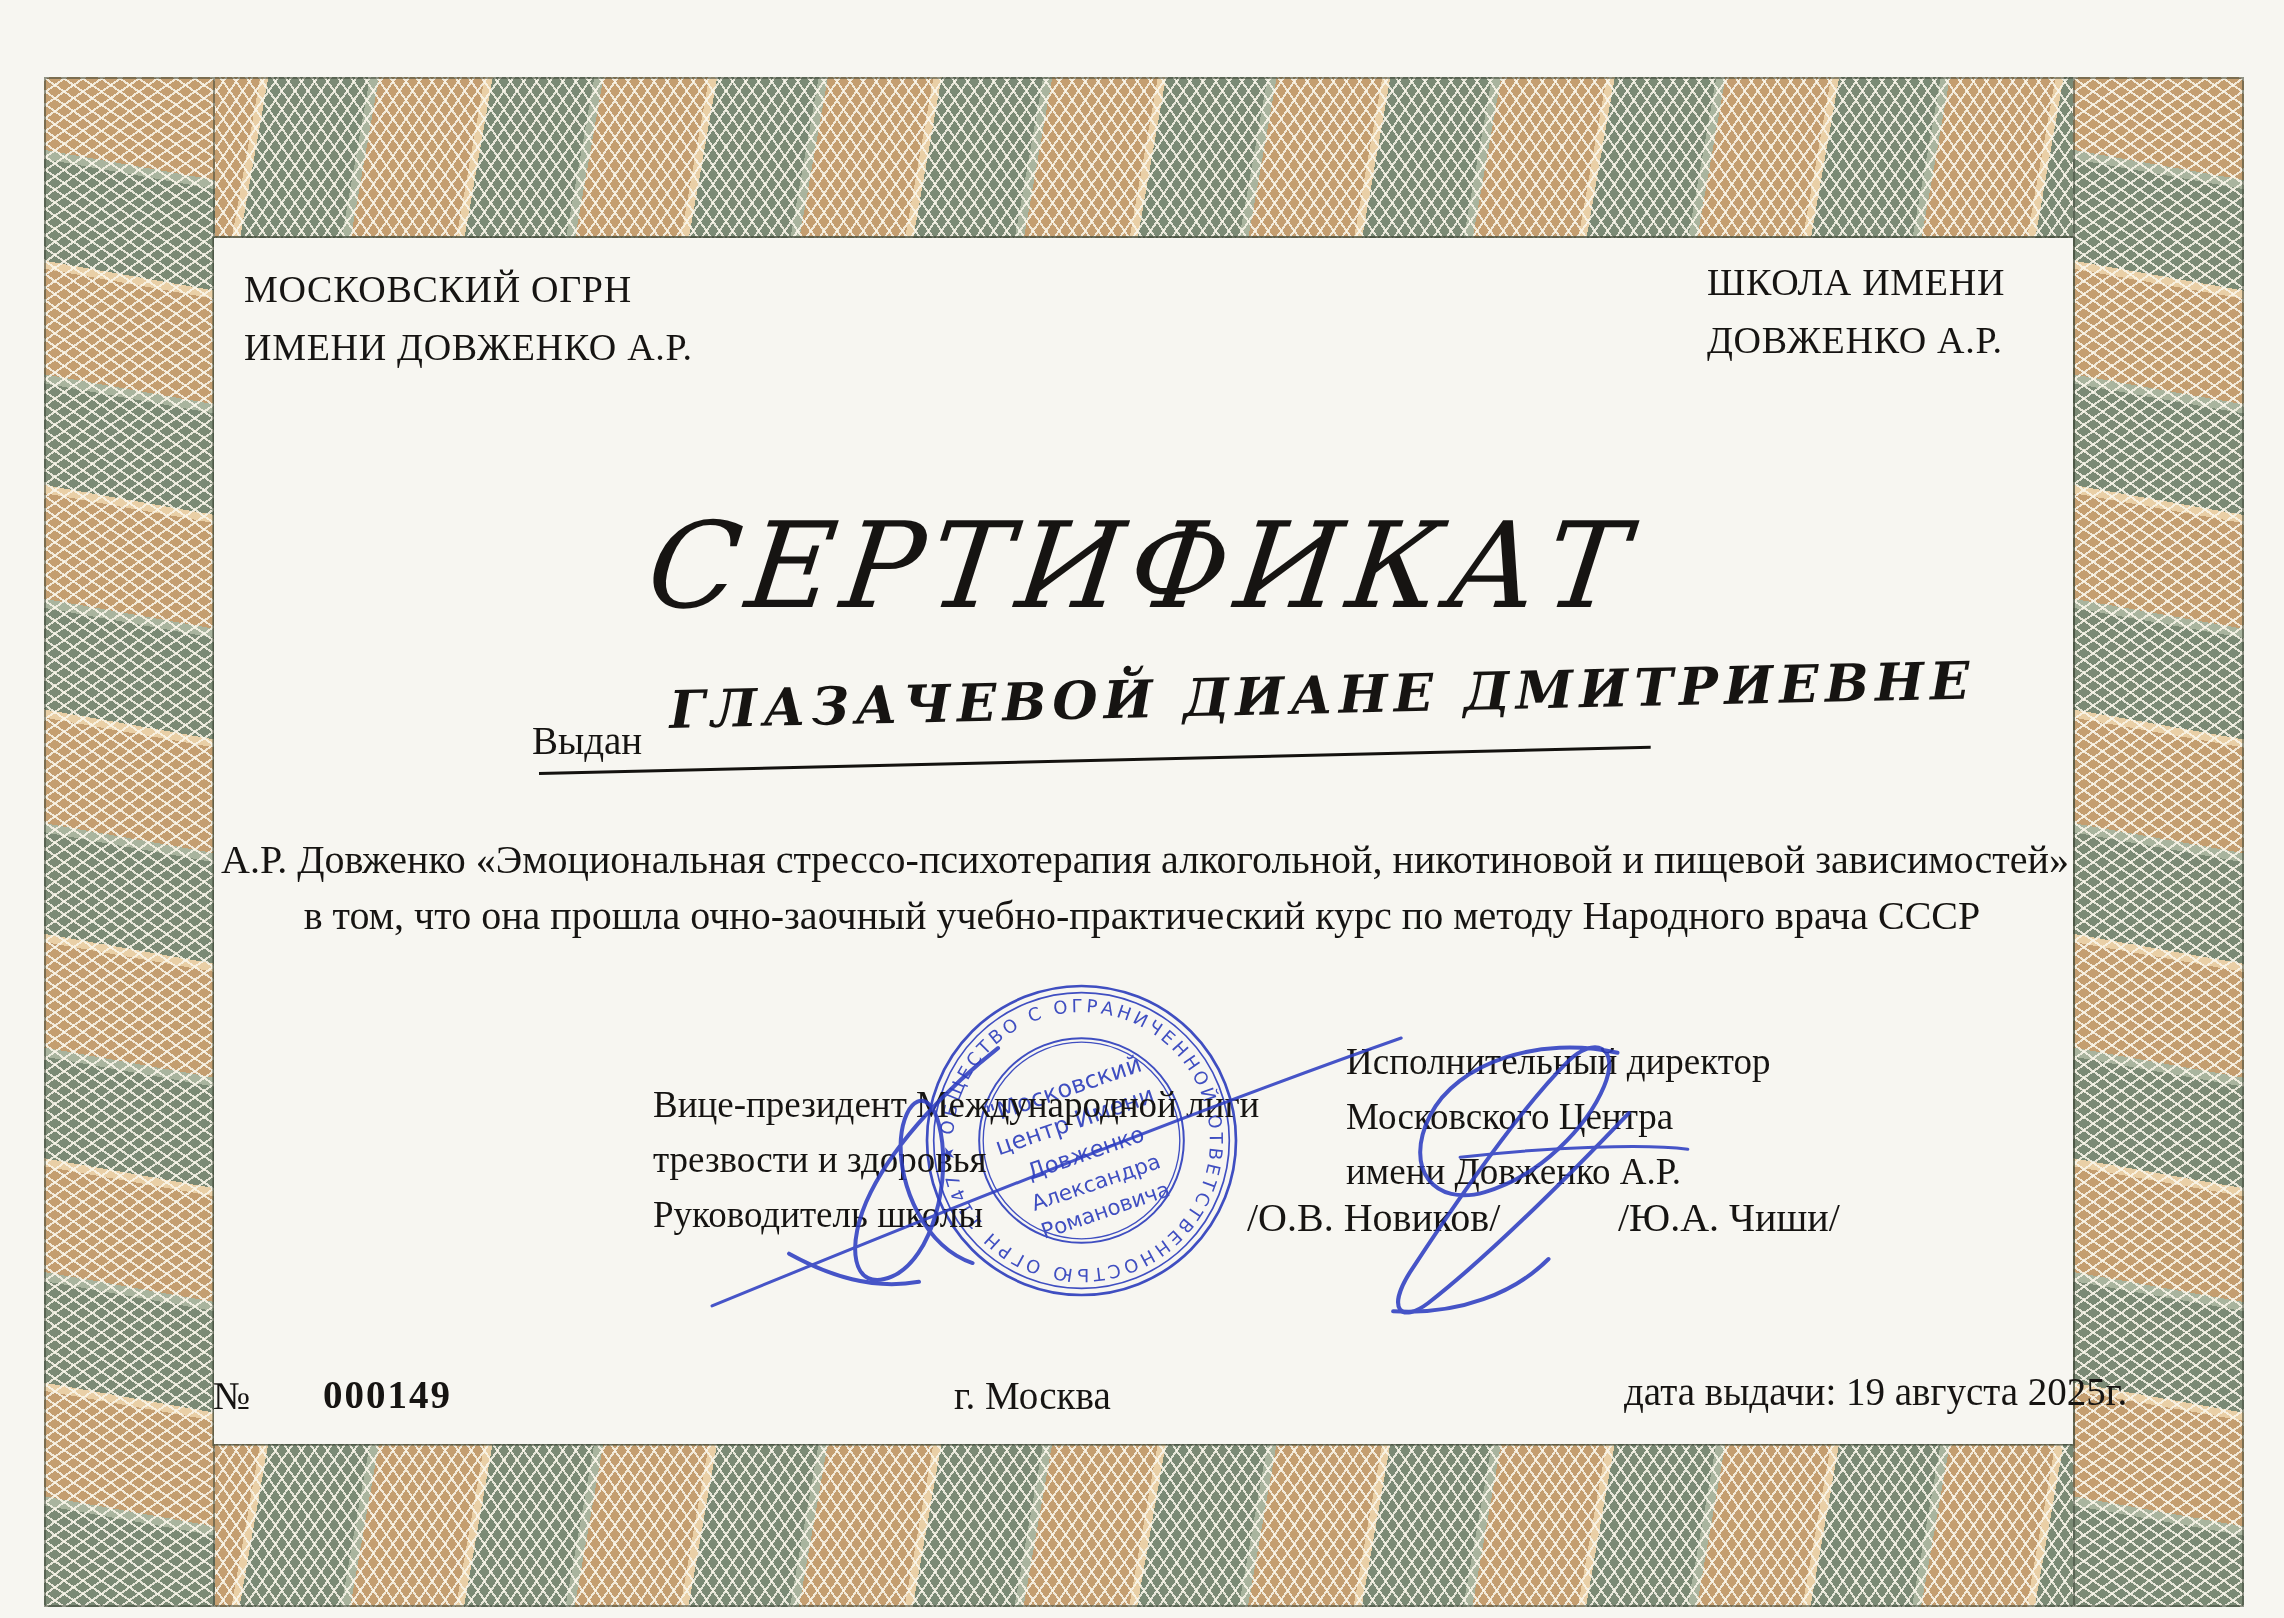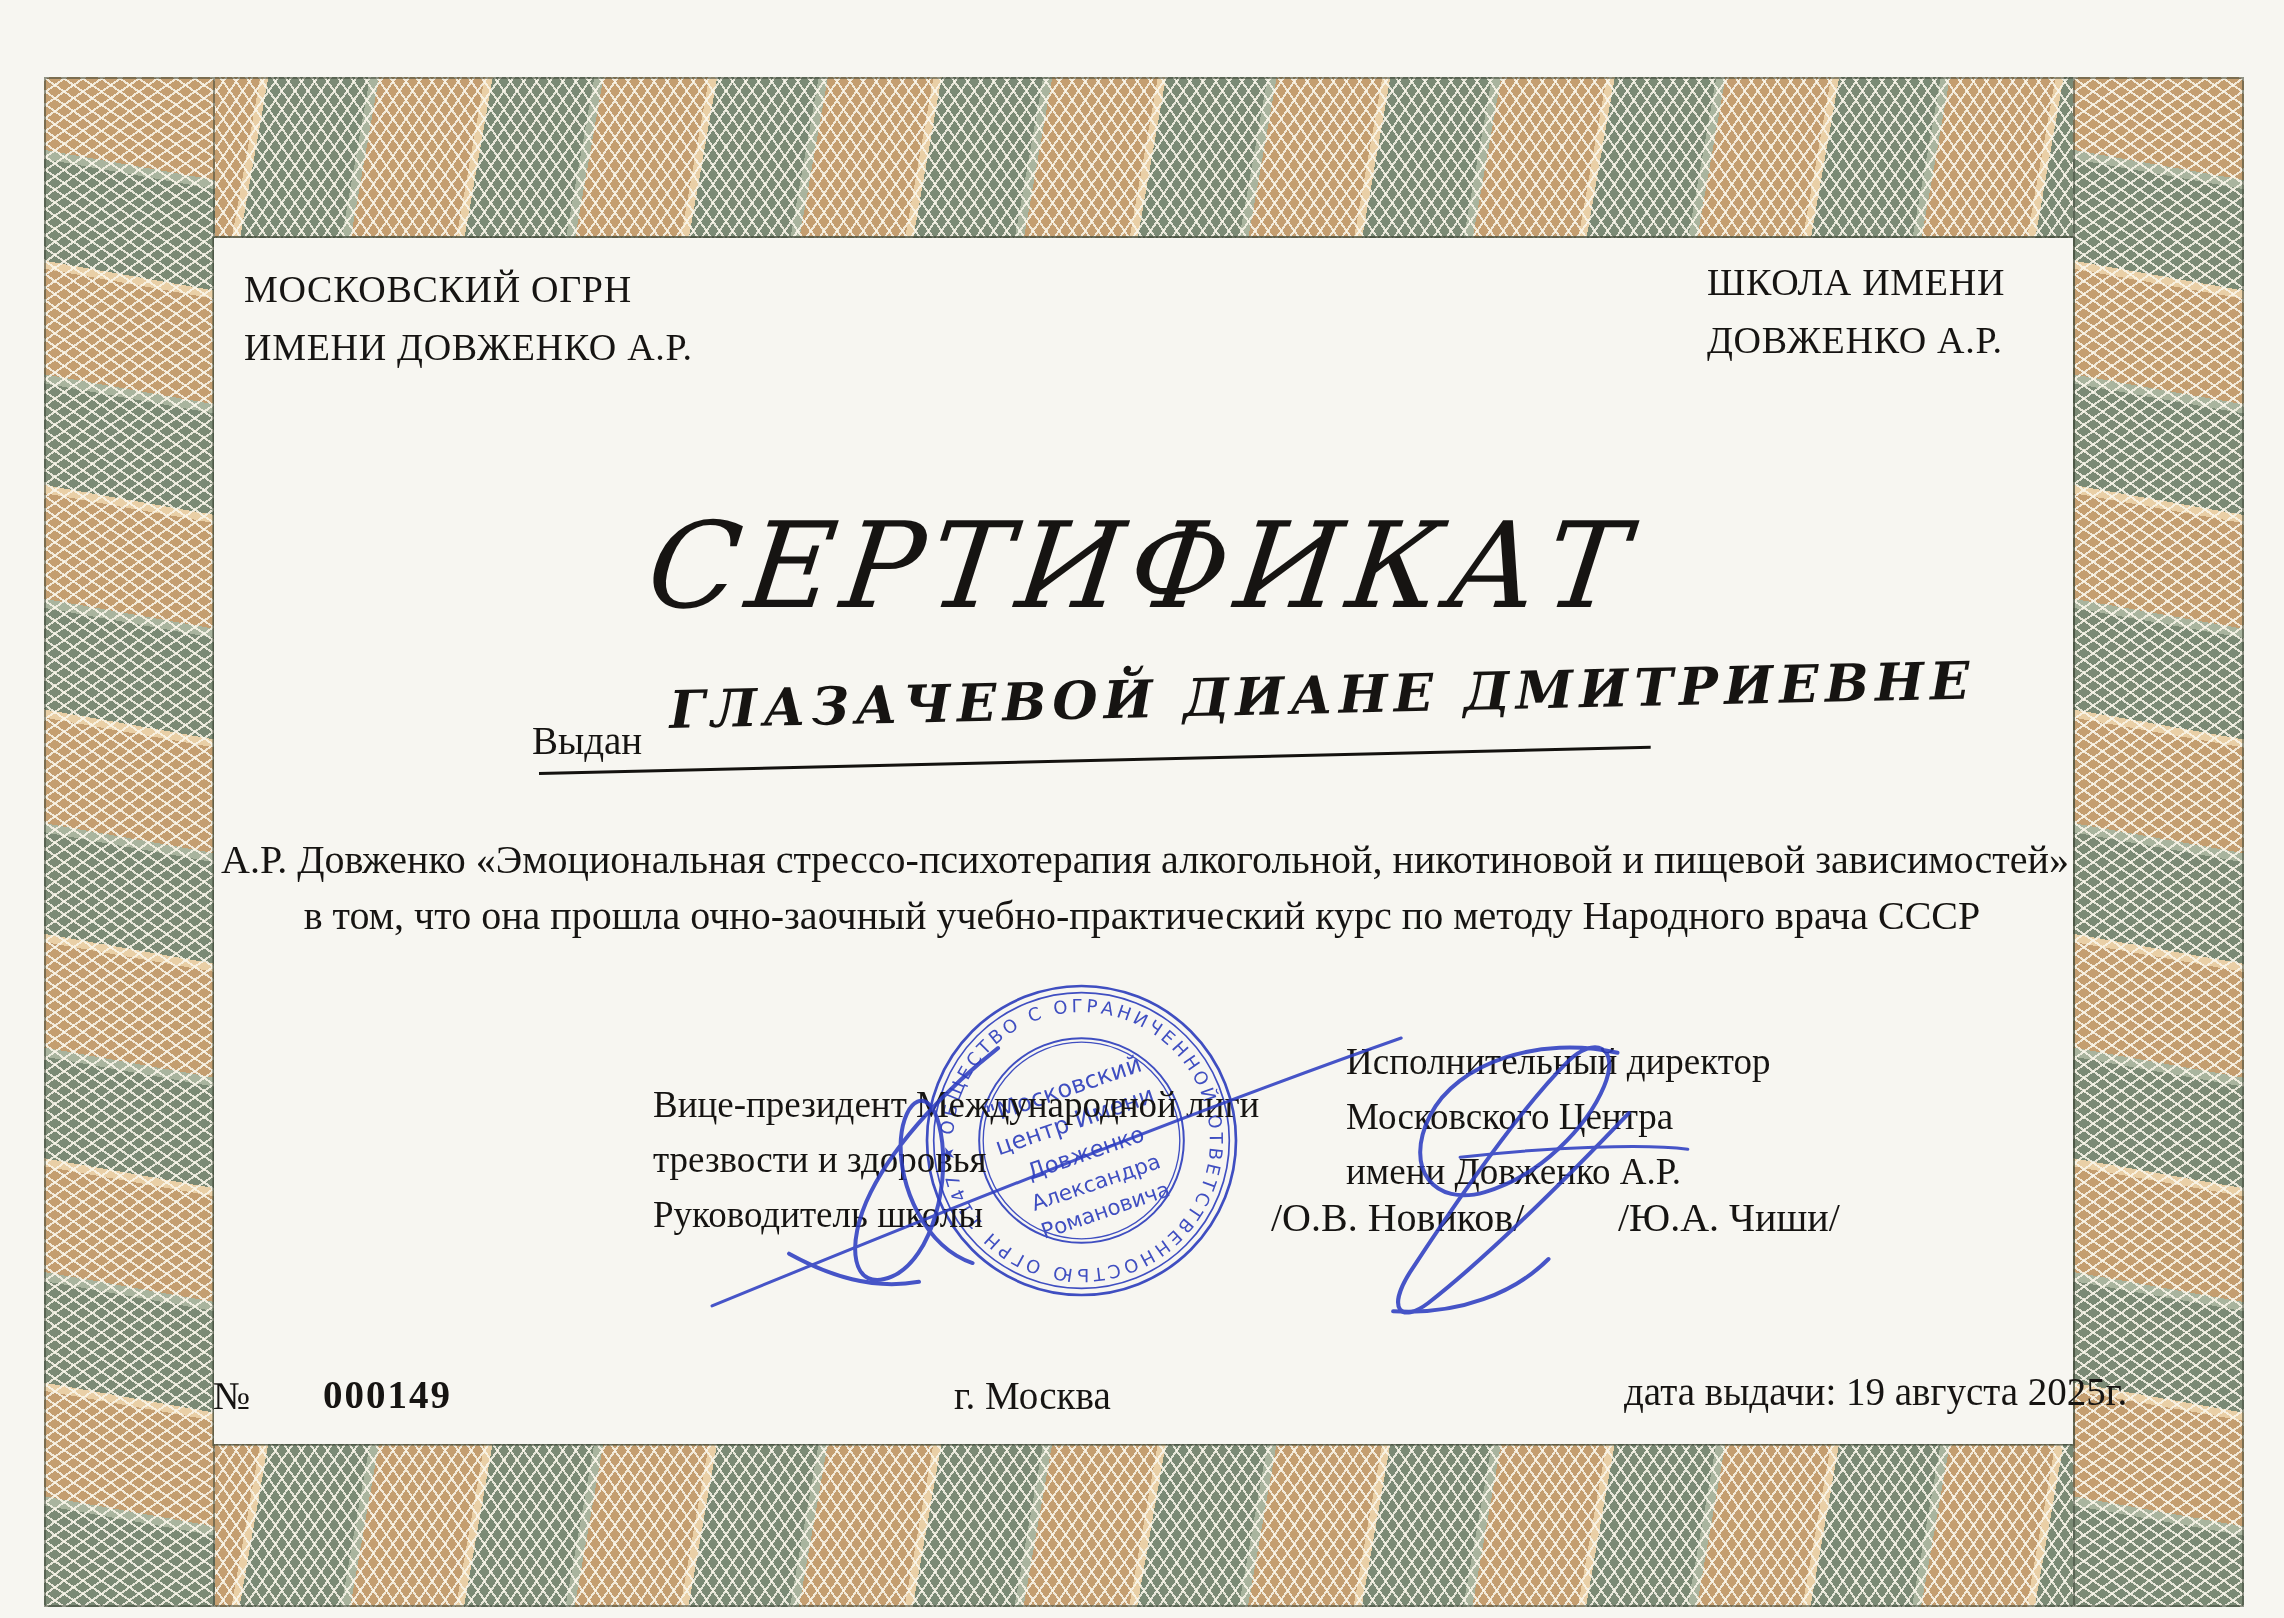--- a/index.html
+++ b/index.html
@@ -133,21 +133,21 @@
       <text x="237" y="314" font-size="32">Александра</text>
       <text x="237" y="358" font-size="32">Романовича</text>
     </g>
   </svg>
 
   <div class="abs sig-title" style="left:653px;top:1037px;margin-top:40px;">
     <div>Вице-президент Международной лиги</div>
     <div>трезвости и здоровья</div>
     <div>Руководитель школы</div>
   </div>
-  <div class="abs sig-name" style="left:1247px;top:1194px;margin-left:24px;">/О.В. Новиков/</div>
+  <div class="abs sig-name" style="left:1247px;top:1194px;">/О.В. Новиков/</div>
 
   <div class="abs sig-title" style="left:1346px;top:1034px;">
     <div>Исполнительный директор</div>
     <div>Московского Центра</div>
     <div>имени   Довженко А.Р.</div>
   </div>
   <div class="abs sig-name" style="left:1618px;top:1194px;">/Ю.А. Чиши/</div>
 
   <svg class="overlay-svg" viewBox="0 0 3410 2416">
     <g fill="none" stroke="#2e3ec2" stroke-width="6" stroke-linecap="round" opacity="0.88">

